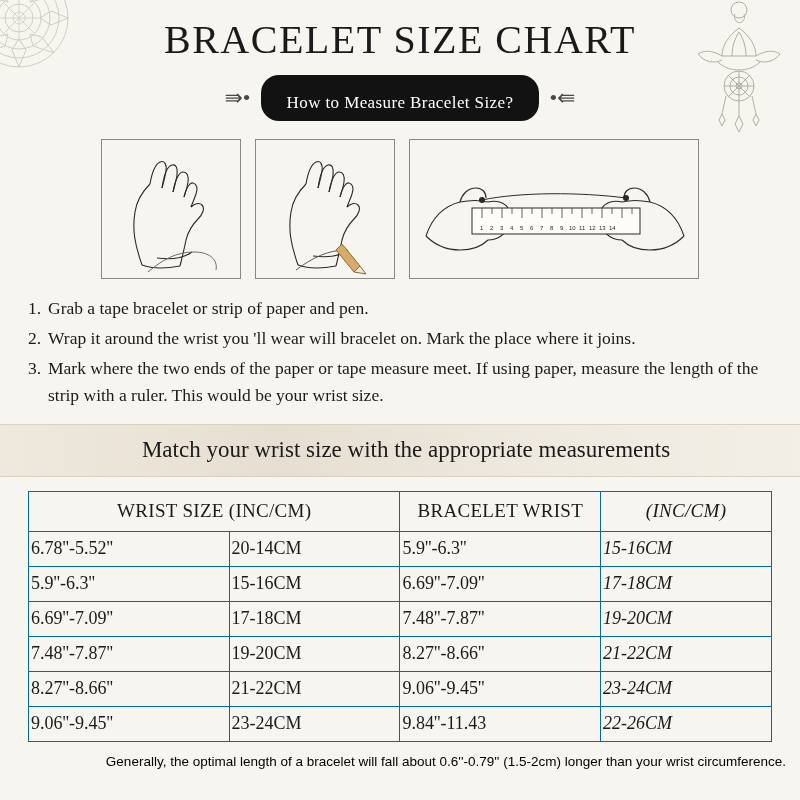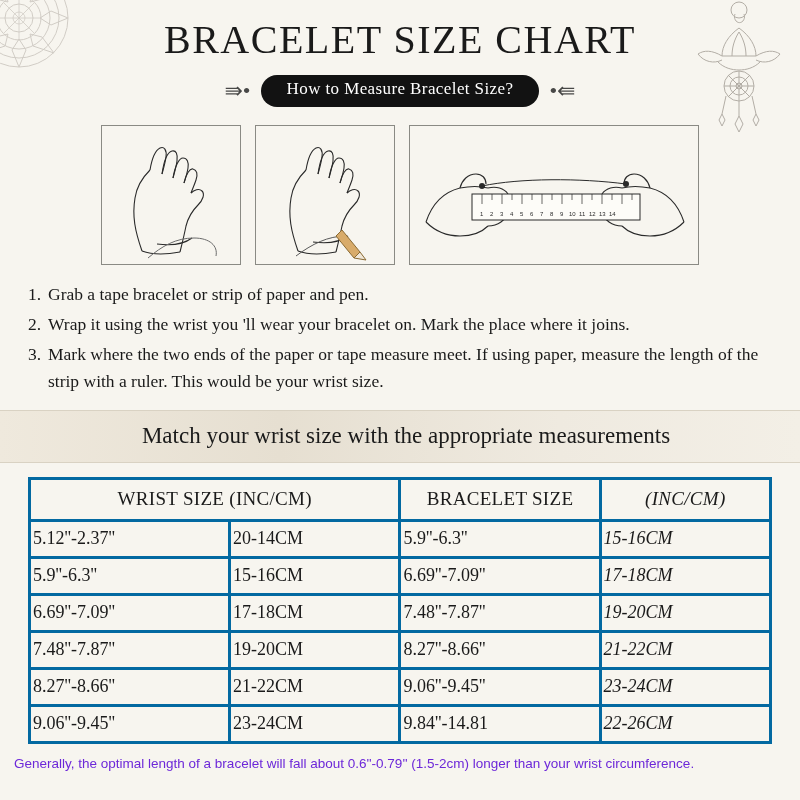--- a/index.html
+++ b/index.html
@@ -60,21 +60,21 @@
     display: flex;
     align-items: center;
     justify-content: center;
     margin-top: 12px;
     gap: 10px;
   }
   .pill {
     background: #121212;
     color: #ffffff;
     border-radius: 18px;
-    padding: 4px 26px 8px 26px;
+    padding: 18px 26px 8px 26px;
     font-size: 17px;
     letter-spacing: 0.4px;
     font-family: "Liberation Serif", serif;
     white-space: nowrap;
   }
   .flourish {
     font-size: 22px;
     color: #2a2a2a;
     opacity: 0.85;
     line-height: 1;
@@ -131,43 +131,43 @@
   .table-wrap {
     margin: 14px 28px 0 28px;
   }
   table.size-table {
     width: 100%;
     border-collapse: collapse;
     font-family: "Liberation Serif", serif;
   }
   table.size-table th,
   table.size-table td {
-    border: 3px solid #0369a1;
+    border: 1px solid #0369a1;
     font-weight: 400;
     font-size: 18px;
     padding: 6px 2px 7px 2px;
     background: transparent;
   }
   table.size-table th {
     font-size: 19px;
     padding: 8px 2px 9px 2px;
     letter-spacing: 0.3px;
   }
   .col-a { width: 27%; }
   .col-b { width: 23%; }
   .col-c { width: 27%; }
   .col-d { width: 23%; font-style: italic; }
 
   
   .footnote {
     margin: 12px 14px 0 14px;
-    text-align: left;
+    text-align: right;
     font-size: 13.5px;
     font-family: "Liberation Sans", sans-serif;
-    color: #6d28d9;
+    color: #000000;
   }
 </style>
 </head>
 <body>
 
 <div class="page">
 
   <svg class="ornament ornament-left" viewBox="0 0 150 150">
     <g stroke="#8a8178" fill="none" stroke-width="1">
       <circle cx="55" cy="52" r="14"></circle>
@@ -307,44 +307,44 @@
 
   </div>
 
   <div class="steps">
     <div class="step">
       <div class="step-num">1.</div>
       <div class="step-text">Grab a tape bracelet or strip of paper and pen.</div>
     </div>
     <div class="step">
       <div class="step-num">2.</div>
-      <div class="step-text">Wrap it using the wrist you 'll wear your bracelet on. Mark the place where it joins.</div>
+      <div class="step-text">Wrap it around the wrist you 'll wear will bracelet on. Mark the place where it joins.</div>
     </div>
     <div class="step">
       <div class="step-num">3.</div>
       <div class="step-text">Mark where the two ends of the paper or tape measure meet. If using paper, measure the length of the strip with a ruler. This would be your wrist size.</div>
     </div>
   </div>
 
   <div class="band">
     <div class="band-line">Match your wrist size with the appropriate measurements</div>
   </div>
 
   <div class="table-wrap">
     <table class="size-table">
       <thead>
         <tr>
           <th colspan="2" class="col-a">WRIST SIZE (INC/CM)</th>
-          <th class="col-c">BRACELET SIZE</th>
+          <th class="col-c">BRACELET WRIST</th>
           <th class="col-d">(INC/CM)</th>
         </tr>
       </thead>
       <tbody>
         <tr>
-          <td class="col-a">5.12''-2.37''</td>
+          <td class="col-a">6.78''-5.52''</td>
           <td class="col-b">20-14CM</td>
           <td class="col-c">5.9''-6.3''</td>
           <td class="col-d">15-16CM</td>
         </tr>
         <tr>
           <td class="col-a">5.9''-6.3''</td>
           <td class="col-b">15-16CM</td>
           <td class="col-c">6.69''-7.09''</td>
           <td class="col-d">17-18CM</td>
         </tr>
@@ -362,21 +362,21 @@
         </tr>
         <tr>
           <td class="col-a">8.27''-8.66''</td>
           <td class="col-b">21-22CM</td>
           <td class="col-c">9.06''-9.45''</td>
           <td class="col-d">23-24CM</td>
         </tr>
         <tr>
           <td class="col-a">9.06''-9.45''</td>
           <td class="col-b">23-24CM</td>
-          <td class="col-c">9.84''-14.81</td>
+          <td class="col-c">9.84''-11.43</td>
           <td class="col-d">22-26CM</td>
         </tr>
       </tbody>
     </table>
   </div>
 
   <div class="footnote">Generally, the optimal length of a bracelet will fall about 0.6''-0.79'' (1.5-2cm) longer than your wrist circumference.</div>
 
 </div>
 

